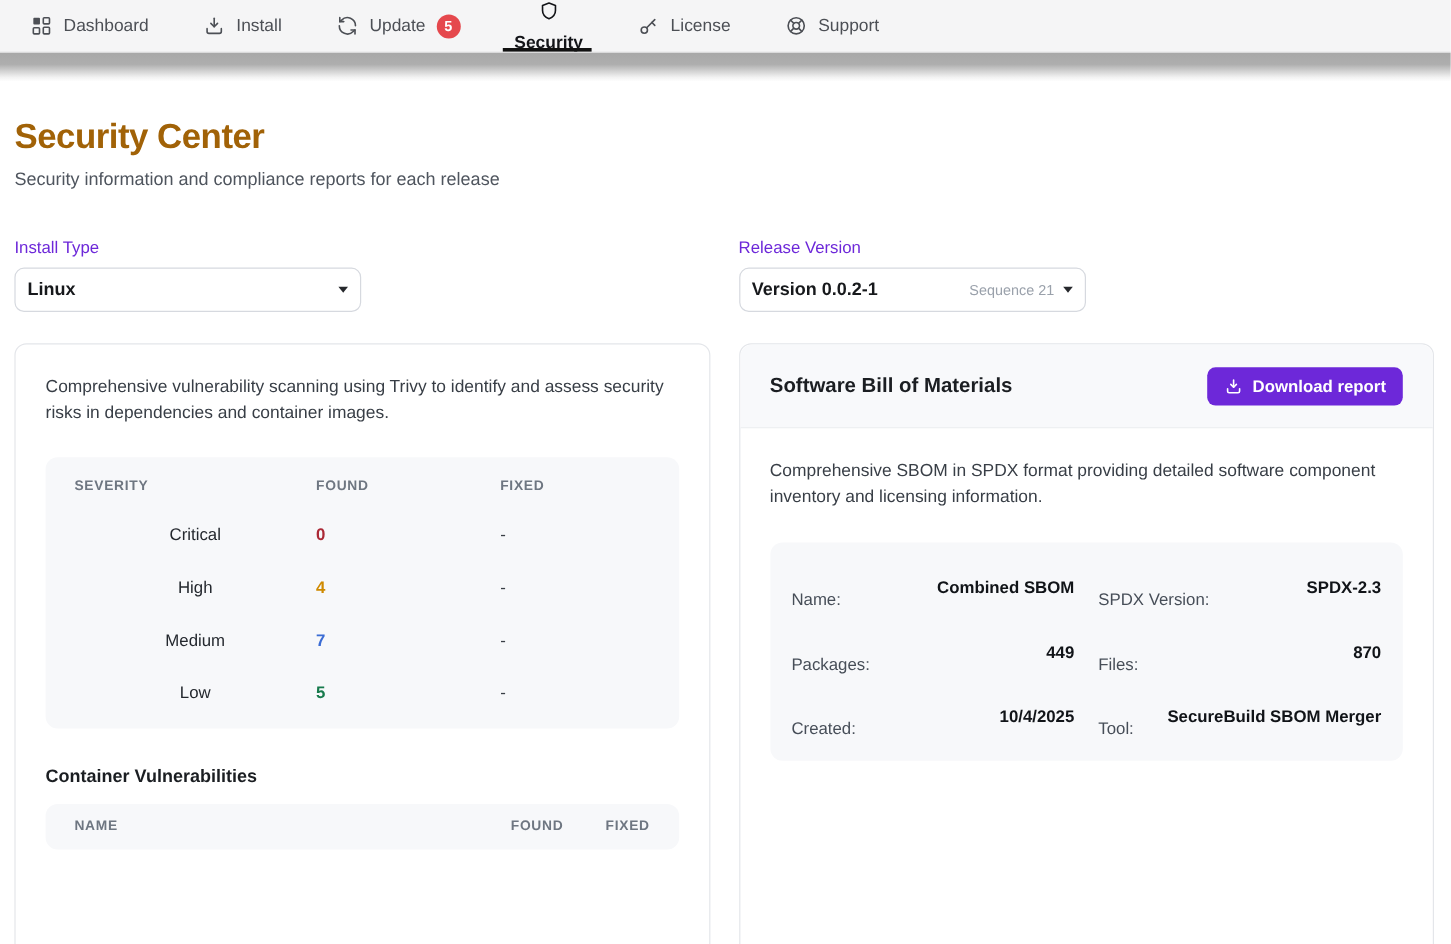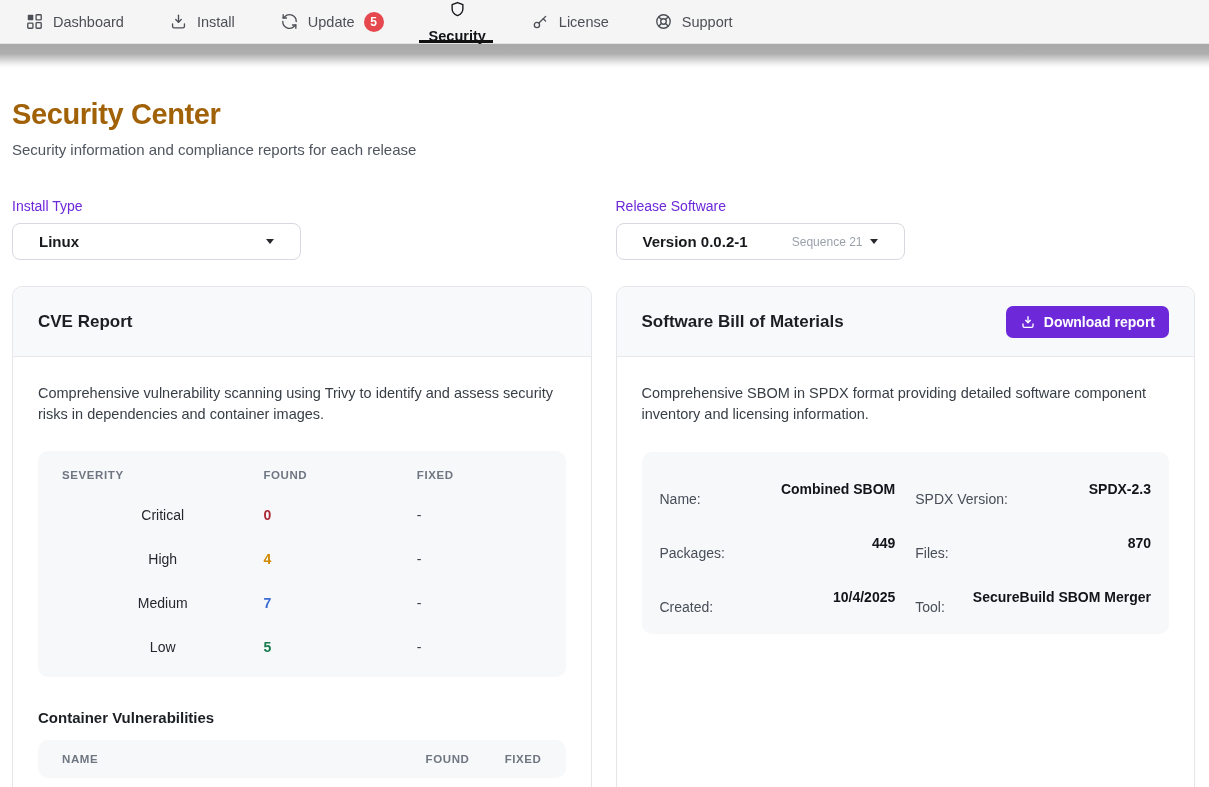--- a/index.html
+++ b/index.html
@@ -27,21 +27,21 @@
   
   .content { padding:30px 14px 0 12px; }
   .page-title { font-size:29px; font-weight:700; letter-spacing:-0.4px; color:#a16207; }
   .page-subtitle { margin-top:10px; font-size:15px; color:#4f555e; }
 
   
   .filters { margin-top:40px; display:grid; grid-template-columns:1fr 1fr; gap:24px; }
   .filter-label { font-size:14px; color:#6d28d9; margin-bottom:9px; }
   .select-box { width:289px; height:37px; background:#fff; border:1px solid #d6d9df;
     border-radius:8px; display:flex; align-items:center; justify-content:space-between;
-    padding:0 26px; cursor:pointer; }
+    padding:0 10px; cursor:pointer; }
   .select-value { font-size:15px; font-weight:700; color:#17191c; }
   .select-right { display:flex; align-items:center; gap:7px; }
   .select-secondary { font-size:12px; color:#9aa1ab; }
   .caret { width:0; height:0; border-left:4.5px solid transparent;
     border-right:4.5px solid transparent; border-top:5.5px solid #26282c; }
 
   
   .cards { margin-top:26px; display:grid; grid-template-columns:1fr 1fr; gap:24px;
     align-items:stretch; }
   .card { border:1px solid #e4e6ea; border-radius:10px; background:#fff; min-height:520px; }
@@ -156,37 +156,34 @@
 
   <div class="filters">
     <div>
       <div class="filter-label">Install Type</div>
       <div class="select-box">
         <span class="select-value">Linux</span>
         <span class="caret"></span>
       </div>
     </div>
     <div>
-      <div class="filter-label">Release Software</div>
+      <div class="filter-label">Release Version</div>
       <div class="select-box">
         <span class="select-value">Version 0.0.2-1</span>
         <span class="select-right">
           <span class="select-secondary">Sequence 21</span>
           <span class="caret"></span>
         </span>
       </div>
     </div>
   </div>
 
   <div class="cards">
 
     <section class="card">
-      <div class="card-header">
-        <h2 class="card-title">CVE Report</h2>
-      </div>
       <div class="card-body">
         <p class="card-desc">Comprehensive vulnerability scanning using Trivy to identify and assess security risks in dependencies and container images.</p>
 
         <div class="sev-table">
           <div class="sev-row sev-head">
             <span class="col-head">SEVERITY</span>
             <span class="col-head">FOUND</span>
             <span class="col-head">FIXED</span>
           </div>
           <div id="sev-rows">

